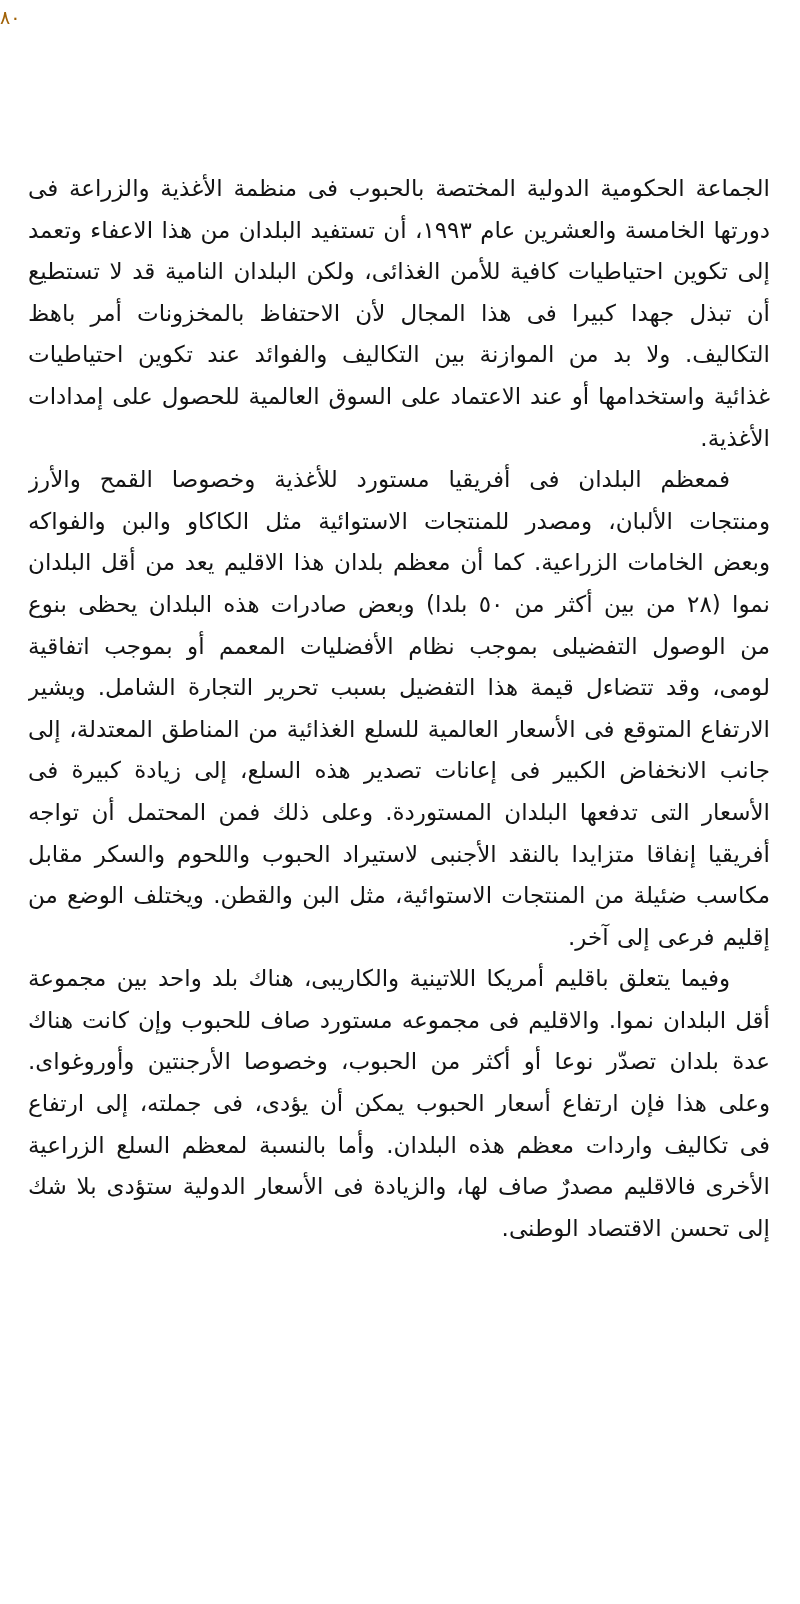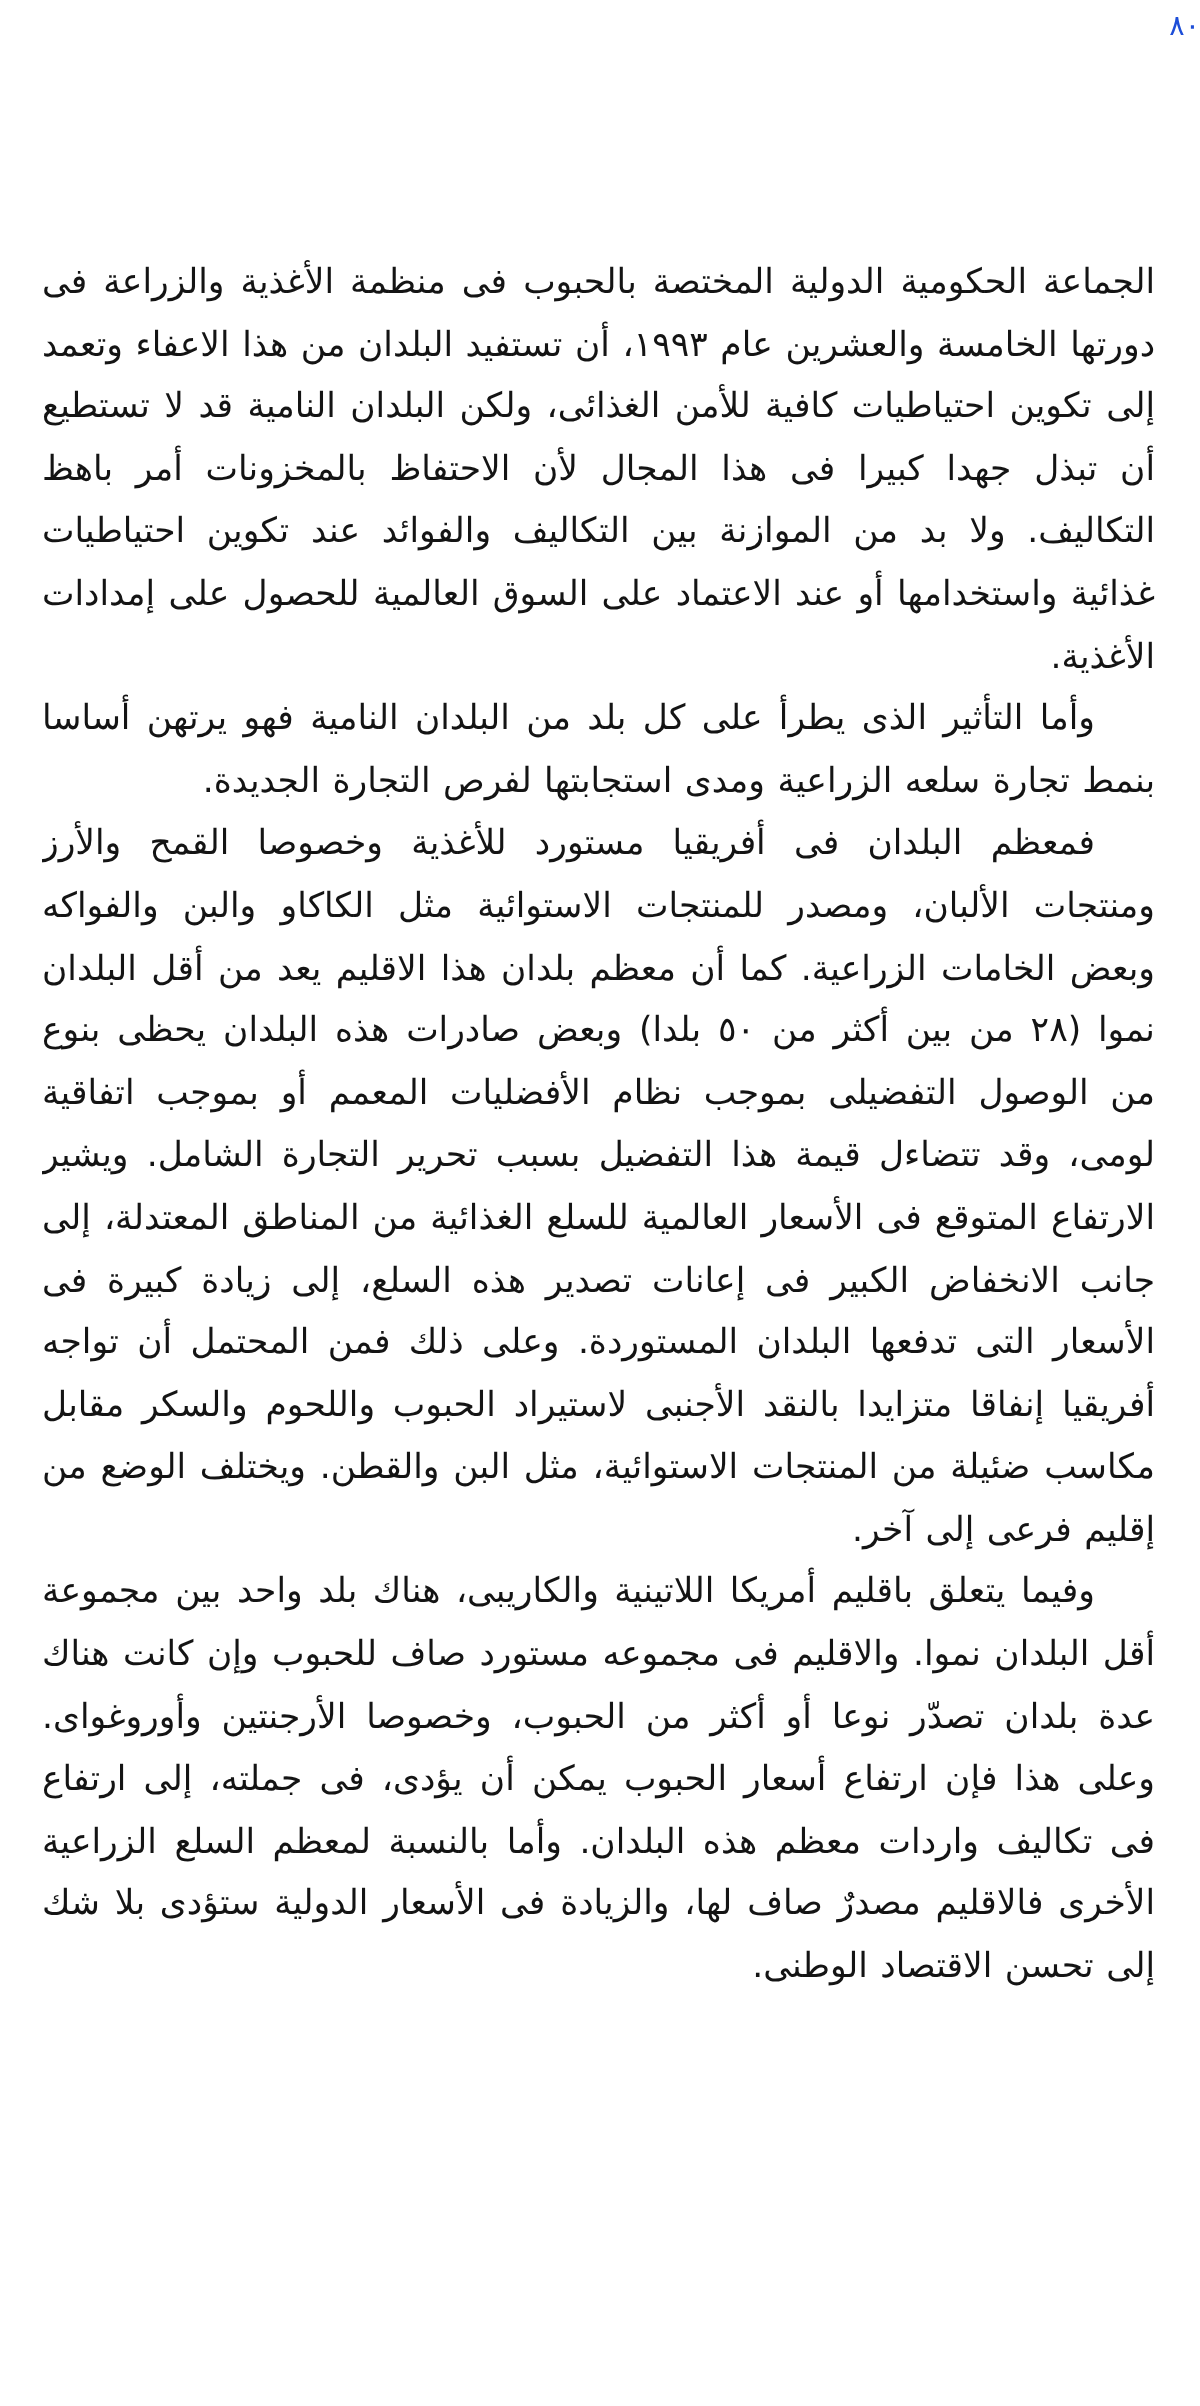--- a/index.html
+++ b/index.html
@@ -15,24 +15,24 @@
       overflow: hidden;
       direction: rtl;
       font-family: "DejaVu Sans", sans-serif;
       color: #141414;
     }
     .page-number {
       position: absolute;
       top: 6px;
       left: 0;
       right: 0;
-      text-align: right;
+      text-align: left;
       font-size: 19px;
       letter-spacing: 1px;
-      color: #1d4ed8;
+      color: #a16207;
     }
     .content {
       position: absolute;
       top: 168px;
       right: 30px;
       left: 28px;
       bottom: 0;
       font-size: 23px;
       line-height: 41.6px;
       text-align: justify;
@@ -50,17 +50,16 @@
     }
   </style>
 </head>
 <body>
 
 <div class="page">
   <div class="page-number">٨٠</div>
 
   <div class="content">
     <p class="para first">الجماعة الحكومية الدولية المختصة بالحبوب فى منظمة الأغذية والزراعة فى دورتها الخامسة والعشرين عام ١٩٩٣، أن تستفيد البلدان من هذا الاعفاء وتعمد إلى تكوين احتياطيات كافية للأمن الغذائى، ولكن البلدان النامية قد لا تستطيع أن تبذل جهدا كبيرا فى هذا المجال لأن الاحتفاظ بالمخزونات أمر باهظ التكاليف. ولا بد من الموازنة بين التكاليف والفوائد عند تكوين احتياطيات غذائية واستخدامها أو عند الاعتماد على السوق العالمية للحصول على إمدادات الأغذية.</p>
-    <p class="para">وأما التأثير الذى يطرأ على كل بلد من البلدان النامية فهو يرتهن أساسا بنمط تجارة سلعه الزراعية ومدى استجابتها لفرص التجارة الجديدة.</p>
     <p class="para">فمعظم البلدان فى أفريقيا مستورد للأغذية وخصوصا القمح والأرز ومنتجات الألبان، ومصدر للمنتجات الاستوائية مثل الكاكاو والبن والفواكه وبعض الخامات الزراعية. كما أن معظم بلدان هذا الاقليم يعد من أقل البلدان نموا (٢٨ من بين أكثر من ٥٠ بلدا) وبعض صادرات هذه البلدان يحظى بنوع من الوصول التفضيلى بموجب نظام الأفضليات المعمم أو بموجب اتفاقية لومى، وقد تتضاءل قيمة هذا التفضيل بسبب تحرير التجارة الشامل. ويشير الارتفاع المتوقع فى الأسعار العالمية للسلع الغذائية من المناطق المعتدلة، إلى جانب الانخفاض الكبير فى إعانات تصدير هذه السلع، إلى زيادة كبيرة فى الأسعار التى تدفعها البلدان المستوردة. وعلى ذلك فمن المحتمل أن تواجه أفريقيا إنفاقا متزايدا بالنقد الأجنبى لاستيراد الحبوب واللحوم والسكر مقابل مكاسب ضئيلة من المنتجات الاستوائية، مثل البن والقطن. ويختلف الوضع من إقليم فرعى إلى آخر.</p>
     <p class="para">وفيما يتعلق باقليم أمريكا اللاتينية والكاريبى، هناك بلد واحد بين مجموعة أقل البلدان نموا. والاقليم فى مجموعه مستورد صاف للحبوب وإن كانت هناك عدة بلدان تصدّر نوعا أو أكثر من الحبوب، وخصوصا الأرجنتين وأوروغواى. وعلى هذا فإن ارتفاع أسعار الحبوب يمكن أن يؤدى، فى جملته، إلى ارتفاع فى تكاليف واردات معظم هذه البلدان. وأما بالنسبة لمعظم السلع الزراعية الأخرى فالاقليم مصدرٌ صاف لها، والزيادة فى الأسعار الدولية ستؤدى بلا شك إلى تحسن الاقتصاد الوطنى.</p>
   </div>
 </div>
 
 </body></html>

